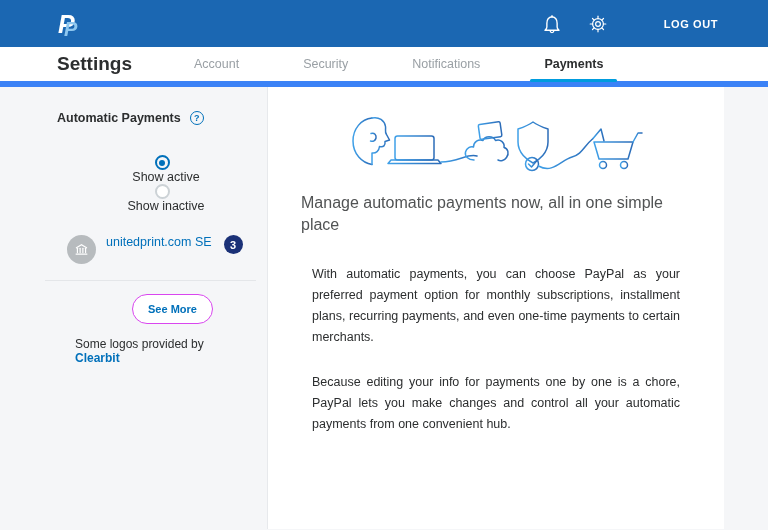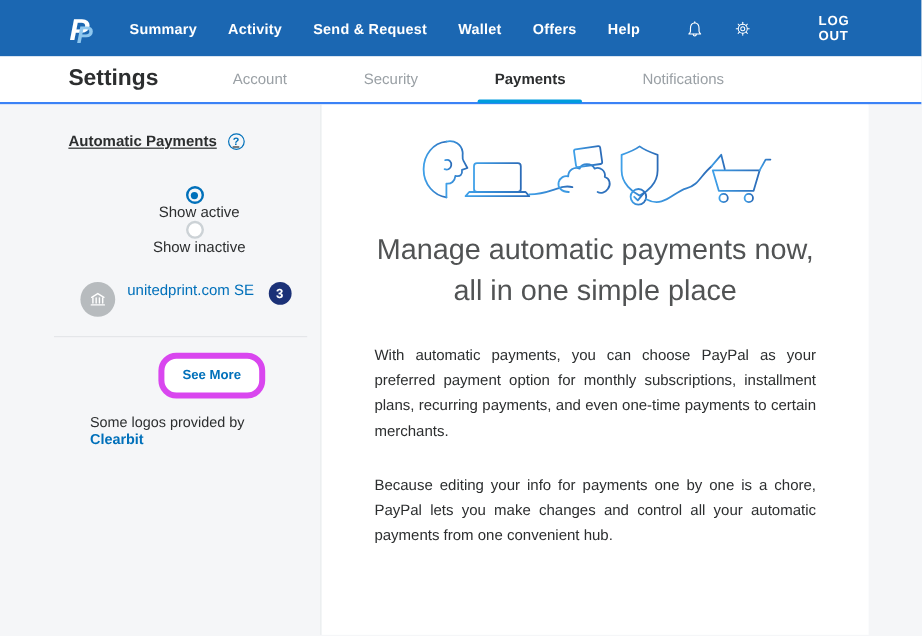--- a/index.html
+++ b/index.html
@@ -11,91 +11,83 @@
   .logo { margin-left:57px; width:24px; height:28px; position:relative; cursor:pointer; }
   .nav-links { display:flex; margin-left:14px; }
   .nav-link { color:#ffffff; font-size:12px; font-weight:bold; letter-spacing:.2px;
               padding:0 13px; cursor:pointer; white-space:nowrap; }
   .nav-right { margin-left:auto; display:flex; align-items:center; margin-right:50px; }
   .nav-icon { width:20px; height:20px; margin-left:26px; cursor:pointer; display:block; }
   .logout { color:#ffffff; font-size:11px; font-weight:bold; letter-spacing:.6px;
             margin-left:22px; cursor:pointer;padding-left:34px; }
 
   
-  .header { height:40px; background:#ffffff; border-bottom:2px solid #3b82f6;
+  .header { height:40px; background:#ffffff; border-bottom:6px solid #3b82f6;
             display:flex; align-items:center; }
   .page-title { font-size:19px; font-weight:bold; color:#2c2e2f; margin-left:57px; }
   .tabs { display:flex; margin-left:30px; height:100%;text-align:center; }
   .tab { font-size:12.5px; color:#9aa0a5; padding:0 32px; height:100%;
          display:flex; align-items:center; position:relative; cursor:pointer; }
   .tab.active { color:#2c2e2f; font-weight:bold; }
   .tab.active::after { content:""; position:absolute; left:18px; right:18px; bottom:-1px;
                        height:3px; background:#009cde; border-radius:2px; }
 
   
   .body-row { display:flex; height:442px; }
   .sidebar { width:268px; background:#f5f6f8; border-right:1px solid #e7e9ec; }
   .content { width:456px; background:#ffffff; }
   .gutter  { flex:1; background:#f5f6f8; }
 
   
   .auto-title { margin:24px 0 0 57px; display:flex; 
-                font-size:12.5px; font-weight:bold; color:#2c2e2f;text-decoration:underline; }
+                font-size:12.5px; font-weight:bold; color:#2c2e2f; }
   .help-icon { width:14px; height:14px; border:1px solid #0070ba; border-radius:50%;
                color:#0070ba; font-size:9px; font-weight:bold; display:flex;
                align-items:center; justify-content:center; margin-left:9px; cursor:pointer; }
   .filters { margin:30px 0 0 57px; display:flex; align-items:center;flex-direction:column; }
   .radio { width:15px; height:15px; border-radius:50%; position:relative; flex:none; cursor:pointer; }
   .radio.on { border:2px solid #0070ba; }
   .radio.on::after { content:""; position:absolute; left:2.5px; top:2.5px; width:6px; height:6px;
                      border-radius:50%; background:#0070ba; }
   .radio.off { border:2px solid #ccd2d6; background:#ffffff; }
   .radio-label { font-size:12.5px; color:#2c2e2f; margin-left:8px; cursor:pointer; }
   .filter-gap { width:22px; }
   .merchant-row { margin:22px 0 0 67px; display:flex; align-items:flex-start; }
   .avatar { width:29px; height:29px; border-radius:50%; background:#b7bbbe;
             display:flex; align-items:center; justify-content:center; flex:none; }
   .merchant-name { margin-left:10px; font-size:12.5px; color:#0070ba; cursor:pointer; }
   .badge { margin-left:12px; width:19px; height:19px; border-radius:50%; background:#1b3177;
            color:#ffffff; font-size:11px; font-weight:bold; display:flex;
            align-items:center; justify-content:center; }
   .divider { margin:16px 0 0 45px; width:211px; height:1px; background:#e4e6e9; }
   .see-more { margin:13px 0 0 132px; display:inline-block; background:#ffffff;
-              border:5px solid #d946ef; border-radius:15px; color:#0070ba;
+              border:1px solid #d946ef; border-radius:15px; color:#0070ba;
               font-size:11px; font-weight:bold; padding:8px 15px; cursor:pointer;
               font-family:"Liberation Sans", sans-serif; }
   .help-note { margin:26px 24px 0 75px; font-size:12px; color:#2c2e2f; line-height:1.55; }
   .inline-link { color:#0070ba; font-weight:bold; cursor:pointer; }
   .logos-note { margin:13px 24px 0 75px; font-size:12px; color:#2c2e2f; }
 
   
   .illustration { display:block; margin:22px auto 0; }
-  .content h1 { width:390px; margin:14px auto 0; text-align:center; font-weight:normal;
-                font-size:24px; color:#515354; line-height:1.4; }
+  .content h1 { width:390px; margin:14px auto 0; text-align:left; font-weight:normal;
+                font-size:16px; color:#515354; line-height:1.4; }
   .content p { width:368px; margin:27px auto 0; font-size:12.5px; color:#2c2e2f;
                line-height:1.68; text-align:justify; }
   .content p + p { margin-top:24px; }
 </style>
 </head>
 <body>
 
 <div class="navbar">
   <div class="logo">
     <svg width="24" height="28" viewBox="0 0 24 28">
       <text x="1" y="23" font-family="Liberation Sans, sans-serif" font-size="25" font-weight="bold" font-style="italic" fill="#ffffff">P</text>
       <text x="7" y="26" font-family="Liberation Sans, sans-serif" font-size="20" font-weight="bold" font-style="italic" fill="#8ec7ef">P</text>
     </svg>
-  </div>
-  <div class="nav-links">
-    <span class="nav-link">Summary</span>
-    <span class="nav-link">Activity</span>
-    <span class="nav-link">Send &amp; Request</span>
-    <span class="nav-link">Wallet</span>
-    <span class="nav-link">Offers</span>
-    <span class="nav-link">Help</span>
   </div>
   <div class="nav-right">
     <svg class="nav-icon" viewBox="0 0 16 16" fill="none" stroke="#ffffff" stroke-width="1.1" stroke-linecap="round" stroke-linejoin="round">
       <path d="M8 2.2 C5.3 2.6 3.9 4.8 3.9 7.4 L3.9 10.4 C3.9 11.5 3.2 12.3 2.4 13 L13.6 13 C12.8 12.3 12.1 11.5 12.1 10.4 L12.1 7.4 C12.1 4.8 10.7 2.6 8 2.2 Z"></path>
       <path d="M8 2.2 L8 1.3"></path>
       <path d="M6.5 13.4 C6.6 14.3 7.2 14.9 8 14.9 C8.8 14.9 9.4 14.3 9.5 13.4"></path>
     </svg>
     <svg class="nav-icon" viewBox="0 0 20 20" fill="none" stroke="#ffffff" stroke-width="1.2" stroke-linecap="round">
       <circle cx="10" cy="10" r="5.4"></circle>
       <circle cx="10" cy="10" r="2.4"></circle>
@@ -110,22 +102,22 @@
     </svg>
     <span class="logout">LOG OUT</span>
   </div>
 </div>
 
 <div class="header">
   <span class="page-title">Settings</span>
   <div class="tabs">
     <span class="tab">Account</span>
     <span class="tab">Security</span>
+    <span class="tab">Notifications</span>
     <span class="tab active">Payments</span>
-    <span class="tab">Notifications</span>
   </div>
 </div>
 
 <div class="body-row">
 
   <div class="sidebar">
     <div class="auto-title">
       <span>Automatic Payments</span>
       <span class="help-icon">?</span>
     </div>

